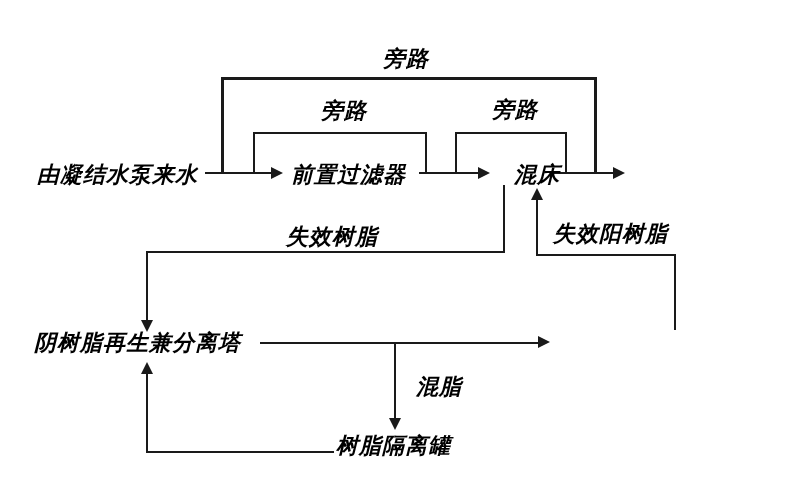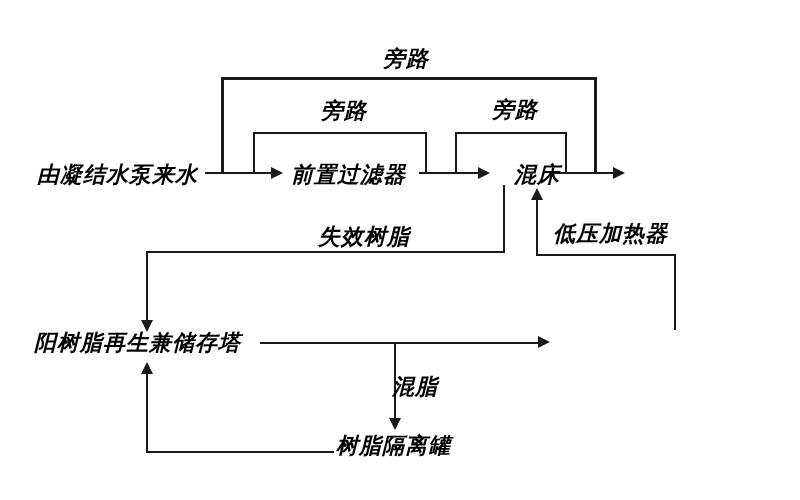--- a/index.html
+++ b/index.html
@@ -69,23 +69,23 @@
   <div class="ln" style="left:394px; top:344px; width:2px; height:74px;"></div>
   <div class="ah d" style="left:389px; top:418px;"></div>
 
   <div class="ln" style="left:146px; top:451px; width:188px; height:2px;"></div>
   <div class="ln" style="left:146px; top:374px; width:2px; height:79px;"></div>
   <div class="ah u" style="left:141px; top:362px;"></div>
 
   <span class="lbl" style="left:37px;  top:164px;">由凝结水泵来水</span>
   <span class="lbl" style="left:291px; top:164px;">前置过滤器</span>
   <span class="lbl" style="left:501px; top:164px;margin-left:13px;">混床</span>
-  <span class="lbl" style="left:34px;  top:332px;">阳树脂再生兼储存塔</span>
+  <span class="lbl" style="left:34px;  top:332px;">阴树脂再生兼分离塔</span>
   <span class="lbl" style="left:336px; top:435px;">树脂隔离罐</span>
 
   <span class="lbl" style="left:383px; top:48px;">旁路</span>
   <span class="lbl" style="left:321px; top:100px;">旁路</span>
   <span class="lbl" style="left:492px; top:99px;">旁路</span>
-  <span class="lbl" style="left:286px; top:226px;margin-left:32px;">失效树脂</span>
-  <span class="lbl" style="left:553px; top:223px;">低压加热器</span>
-  <span class="lbl" style="left:392px; top:376px;">混脂</span>
+  <span class="lbl" style="left:286px; top:226px;">失效树脂</span>
+  <span class="lbl" style="left:553px; top:223px;">失效阳树脂</span>
+  <span class="lbl" style="left:416px; top:376px;">混脂</span>
 
 </div>
 
 </body></html>

